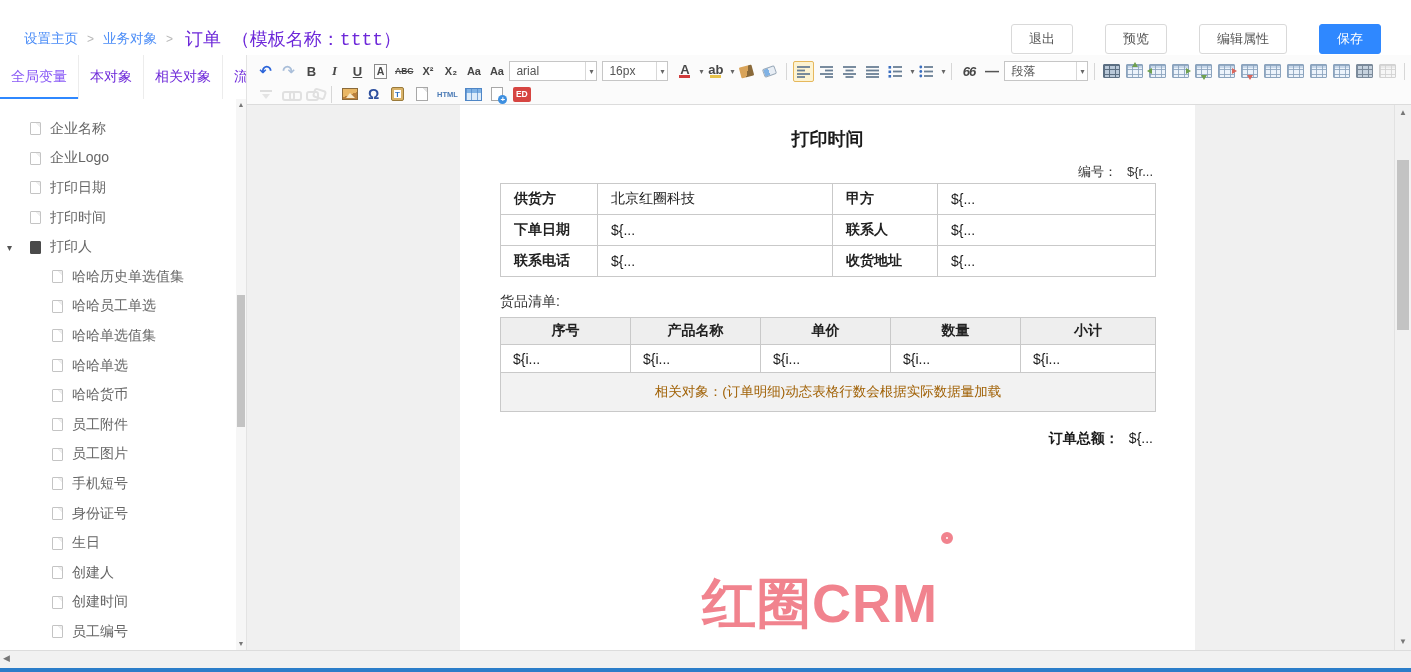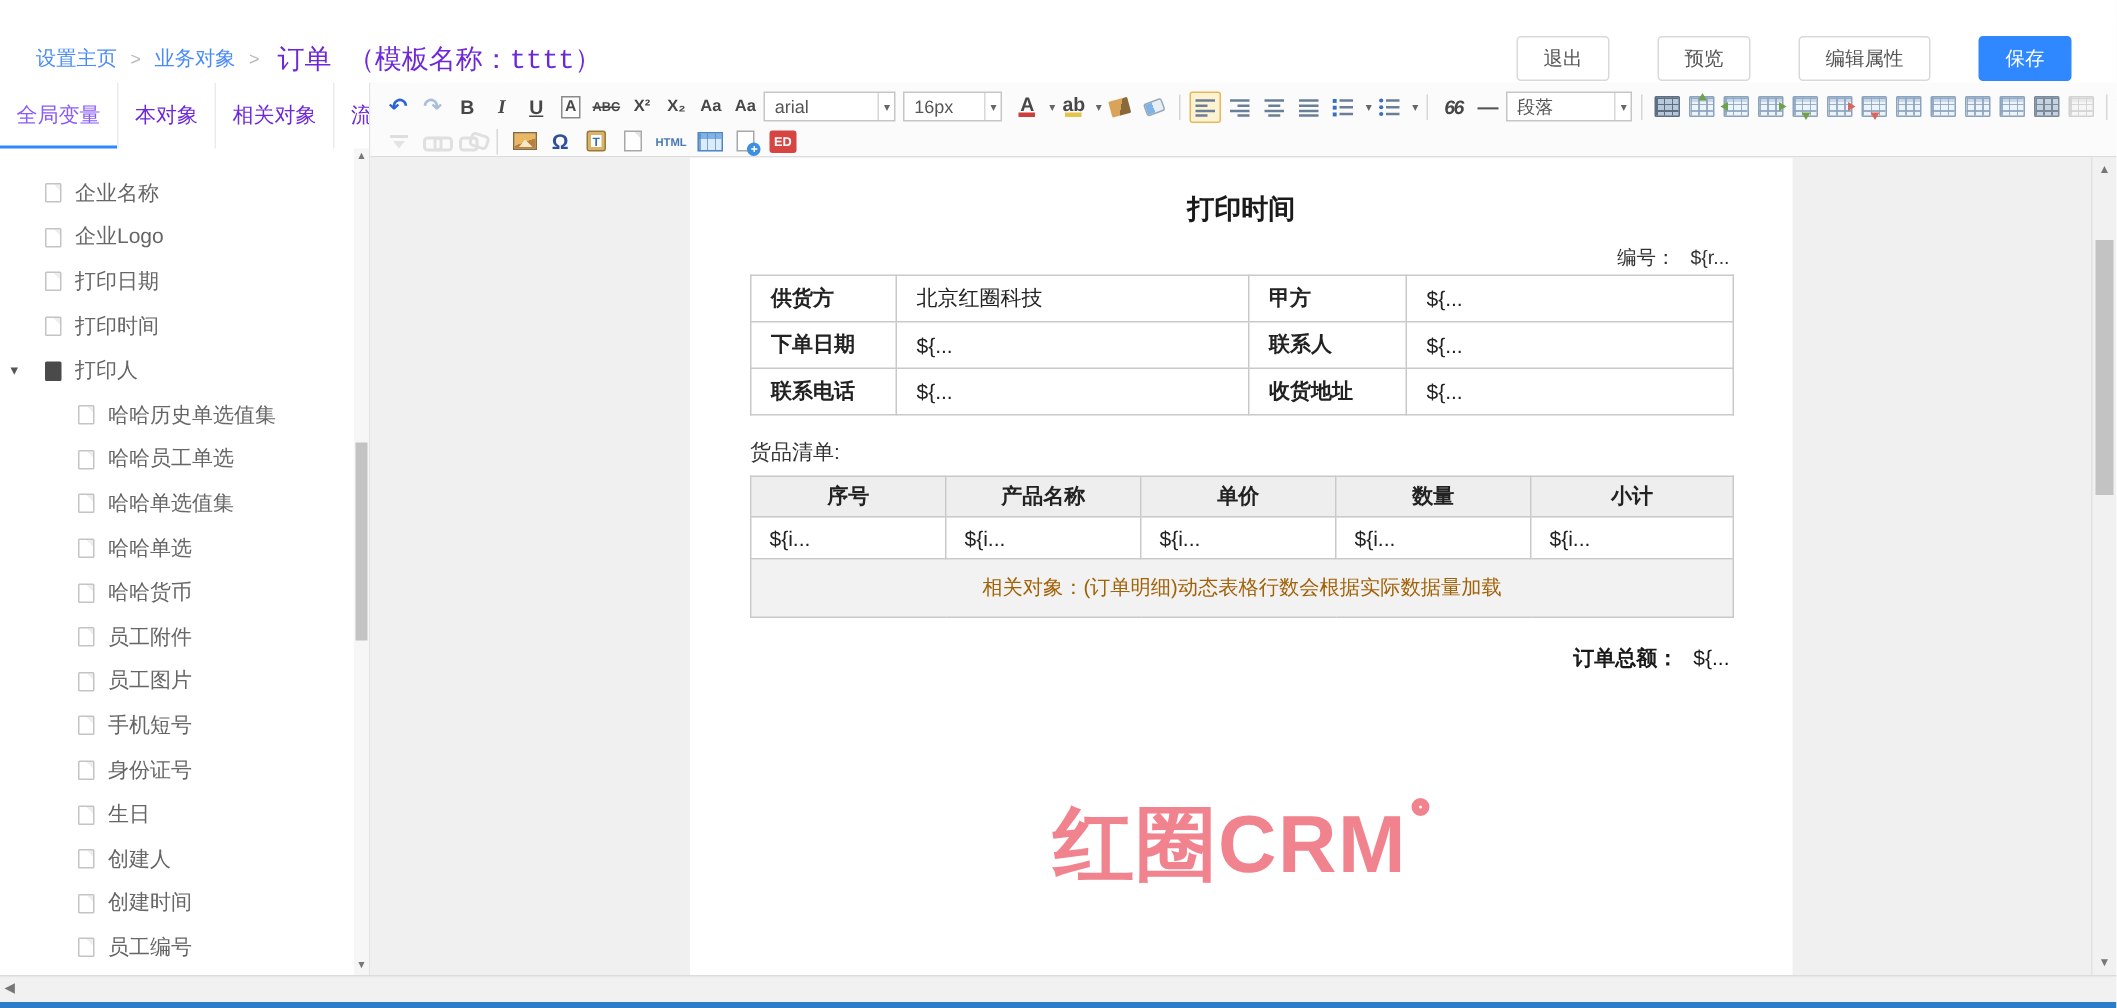--- a/index.html
+++ b/index.html
@@ -127,21 +127,21 @@
   .t1 td { border:1px solid #c9c9c9; height:31px; padding:0 13px; color:#222; overflow:hidden; white-space:nowrap; }
   .t1 td.lbl { font-weight:bold; }
   .items-label { margin:16px 15px 0 40px; font-size:14px; color:#333; }
   .t2 { margin:6px 0 0 40px; border-collapse:collapse; width:655px; font-size:14px; table-layout:fixed; }
   .t2 th { border:1px solid #c9c9c9; background:#eeeeee; font-weight:bold; height:27px; text-align:center; color:#222; }
   .t2 td { border:1px solid #c9c9c9; height:28px; padding:0 12px; color:#222; }
   .t2 .note td { background:#f2f2f2; color:#a16207; text-align:center; height:39px; font-size:13.5px; }
   .doc-total { text-align:right; padding-right:42px; margin-top:18px; font-size:14px; color:#1a1a1a; font-weight:bold; }
   .doc-total .val { font-weight:normal; margin-left:10px; }
   .watermark { margin-top:88px; display:flex; justify-content:center; align-items:flex-start; color:#f1838e; }
-  .wm-text { font-size:54px; font-weight:bold; letter-spacing:1px; line-height:1; }
+  .wm-text { font-size:54px; font-weight:bold; letter-spacing:1px; line-height:1;margin-top:40px; }
   .wm-ring { width:12px; height:12px; border:5px solid #f1838e; border-radius:50%; margin:-4px 0 0 3px; }
 
   
   .vscroll { position:absolute; top:50px; right:0; width:17px; bottom:0; background:#f1f1f1; border-left:1px solid #e2e2e2; }
   .varr { position:absolute; left:0; width:16px; height:14px; color:#777; font-size:8px; line-height:14px; text-align:center; cursor:pointer; }
   .vthumb { position:absolute; left:2px; width:12px; top:55px; height:170px; background:#c3c3c3; cursor:pointer; }
   .bottomstrip { position:absolute; left:0; right:0; bottom:4px; height:18px; background:#f1f1f1; border-top:1px solid #dcdcdc; }
   .harr { position:absolute; left:3px; top:2px; color:#777; font-size:9px; cursor:pointer; }
   .bluebar { position:absolute; left:0; right:0; bottom:0; height:4px; background:#2b7dc9; }
 </style>

